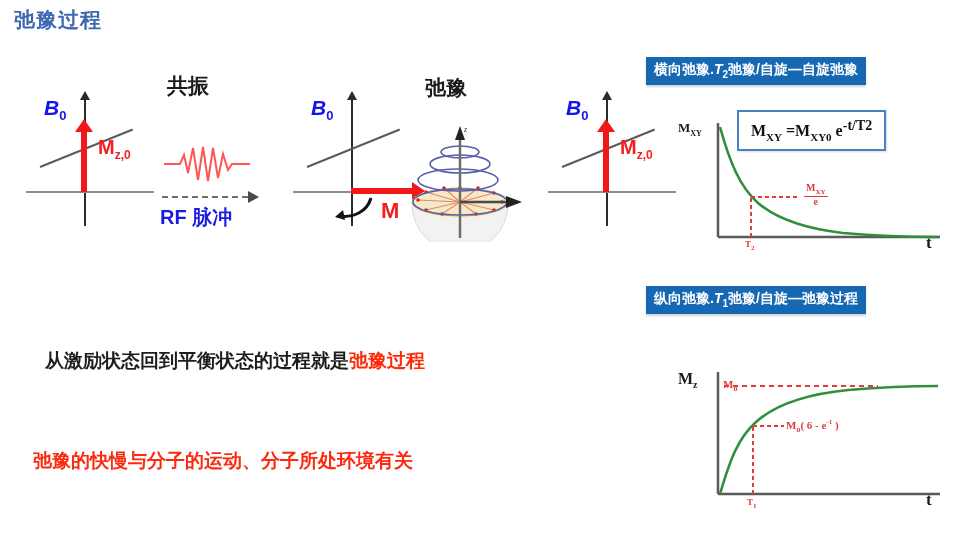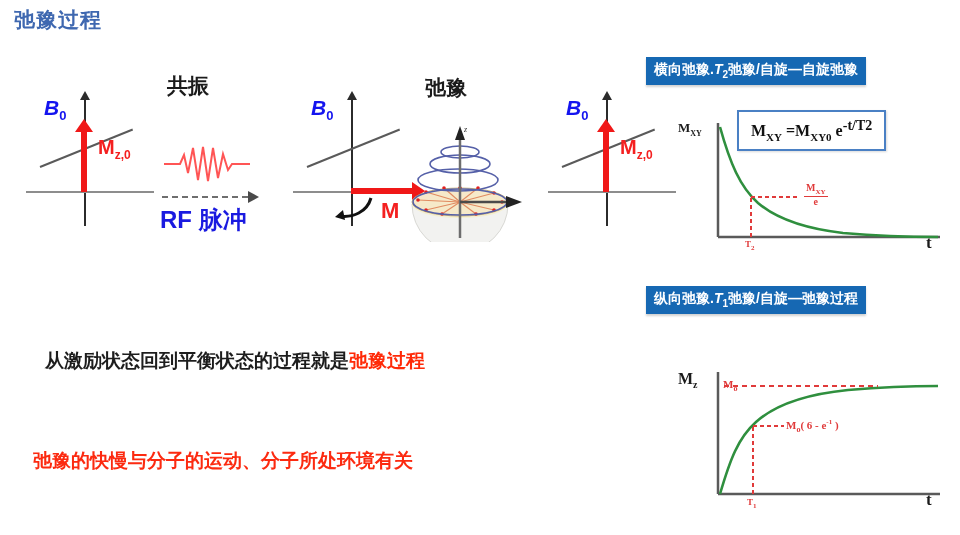--- a/index.html
+++ b/index.html
@@ -37,21 +37,21 @@
   .lbl-mz sub{font-size:12px;}
 
   
   .m-arrow{position:absolute;left:66px;top:96px;width:62px;height:6px;background:#f01818;}
   .m-arrow:after{content:"";position:absolute;right:-12px;top:-6px;width:0;height:0;
      border-top:9px solid transparent;border-bottom:9px solid transparent;border-left:13px solid #f01818;}
   .lbl-m{position:absolute;left:96px;top:106px;color:#f42020;font-size:22px;font-weight:bold;}
 
   
   .cap{position:absolute;font-size:21px;font-weight:bold;color:#1b1b1b;}
-  .rf-label{position:absolute;color:#1a1ae0;font-size:24px;font-weight:bold;text-align:center;}
+  .rf-label{position:absolute;color:#1a1ae0;font-size:20px;font-weight:bold;text-align:center;}
 
   
   .dash-arrow{position:absolute;height:0;border-top:2px dashed #6e6e6e;}
   .dash-arrow:after{content:"";position:absolute;right:-11px;top:-7px;width:0;height:0;
      border-top:6px solid transparent;border-bottom:6px solid transparent;border-left:11px solid #4a4a4a;}
 
   
   .body-line{position:absolute;font-size:19px;font-weight:bold;color:#1d1d1d;white-space:nowrap;}
   .body-line .hl{color:#ff2a08;}
   .red-line{position:absolute;font-size:19px;font-weight:bold;color:#fc2a10;white-space:nowrap;}

